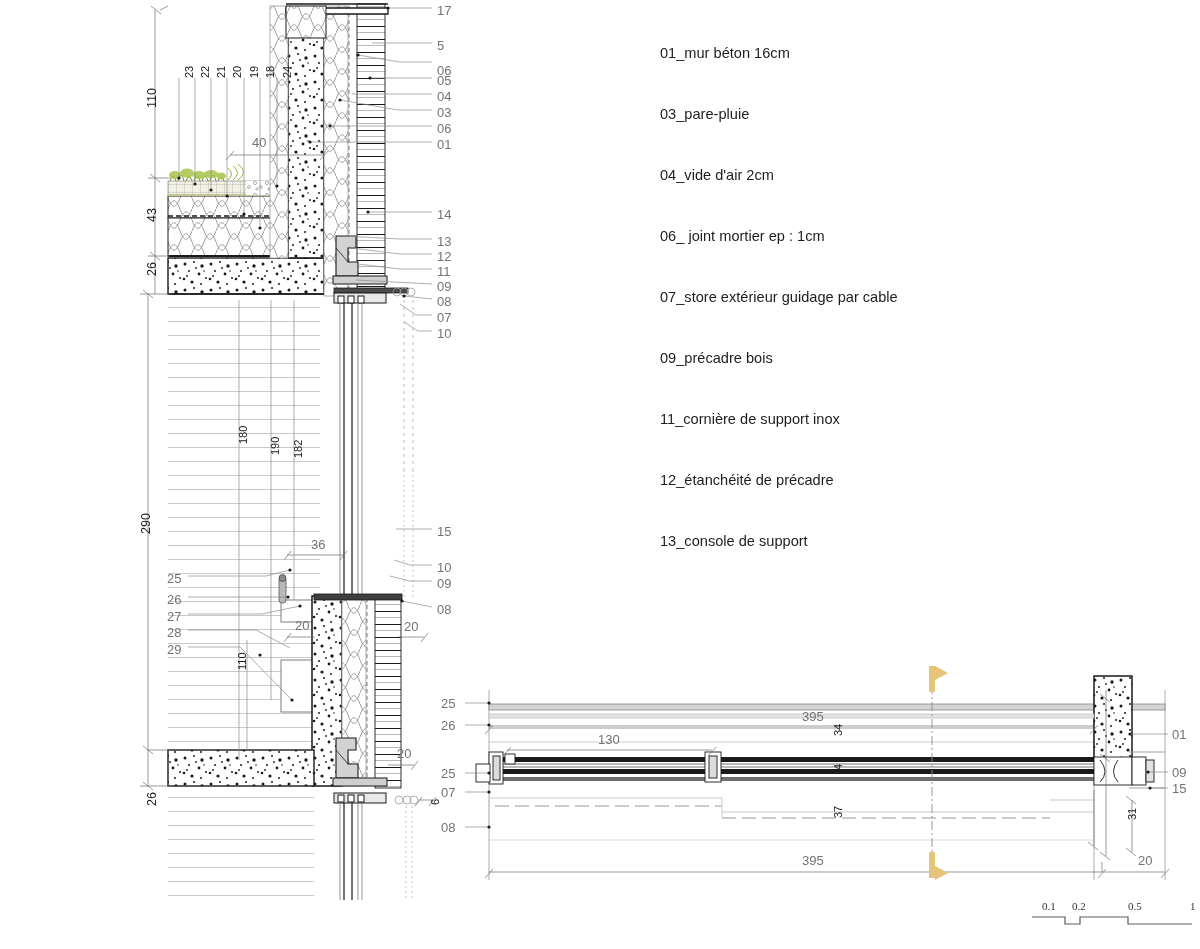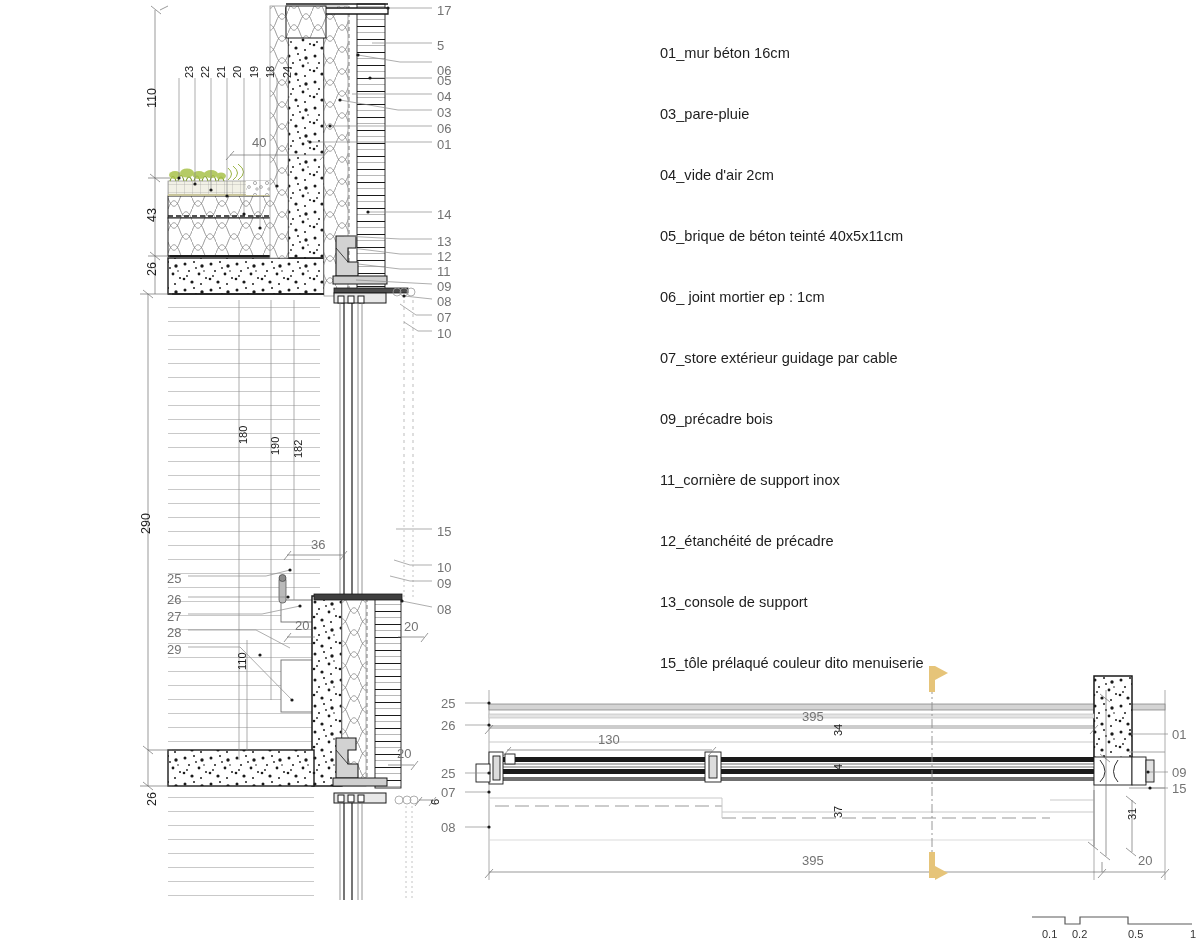--- a/index.html
+++ b/index.html
@@ -40,21 +40,21 @@
     font-size:12.5px;
     color:#1b1b1b;
     white-space:nowrap;
     transform-origin:0 0;
     transform:rotate(-90deg);
   }
   .vert.sm{ font-size:11px; }
   
   #draw{position:absolute;left:0;top:0;width:1200px;height:949px;}
   
-  #scalebar-labels{position:absolute;left:1020px;top:928px;width:180px;height:20px;}
+  #scalebar-labels{position:absolute;left:1020px;top:900px;width:180px;height:20px;font-family:Liberation Serif, serif;}
   #scalebar-labels span{position:absolute;font-size:11px;color:#333;}
 </style>
 </head>
 <body>
 
 <div id="sheet">
 
   <svg id="draw" viewBox="0 0 1200 949" xmlns="http://www.w3.org/2000/svg">
     <defs>
 
@@ -510,28 +510,26 @@
       <g stroke="#5a5a5a" stroke-width="1.2" fill="none">
         <path d="M1032,917 L1065,917 L1065,924 L1080,924 L1080,917 L1128,917 L1128,924 L1192,924"></path>
       </g>
     </g>
   </svg>
 
   <div id="legend">
     <span class="lg-line">01_mur béton 16cm</span>
     <span class="lg-line">03_pare-pluie</span>
     <span class="lg-line">04_vide d'air 2cm</span>
-    <span class="lg-line">05_brique de béton teinté 40x5x11cm</span>
     <span class="lg-line">06_ joint mortier ep : 1cm</span>
     <span class="lg-line">07_store extérieur guidage par cable</span>
     <span class="lg-line">09_précadre bois</span>
     <span class="lg-line">11_cornière de support inox</span>
     <span class="lg-line">12_étanchéité de précadre</span>
     <span class="lg-line">13_console de support</span>
-    <span class="lg-line">15_tôle prélaqué couleur dito menuiserie</span>
     
     
     
     
     
     
     
     
     
     

